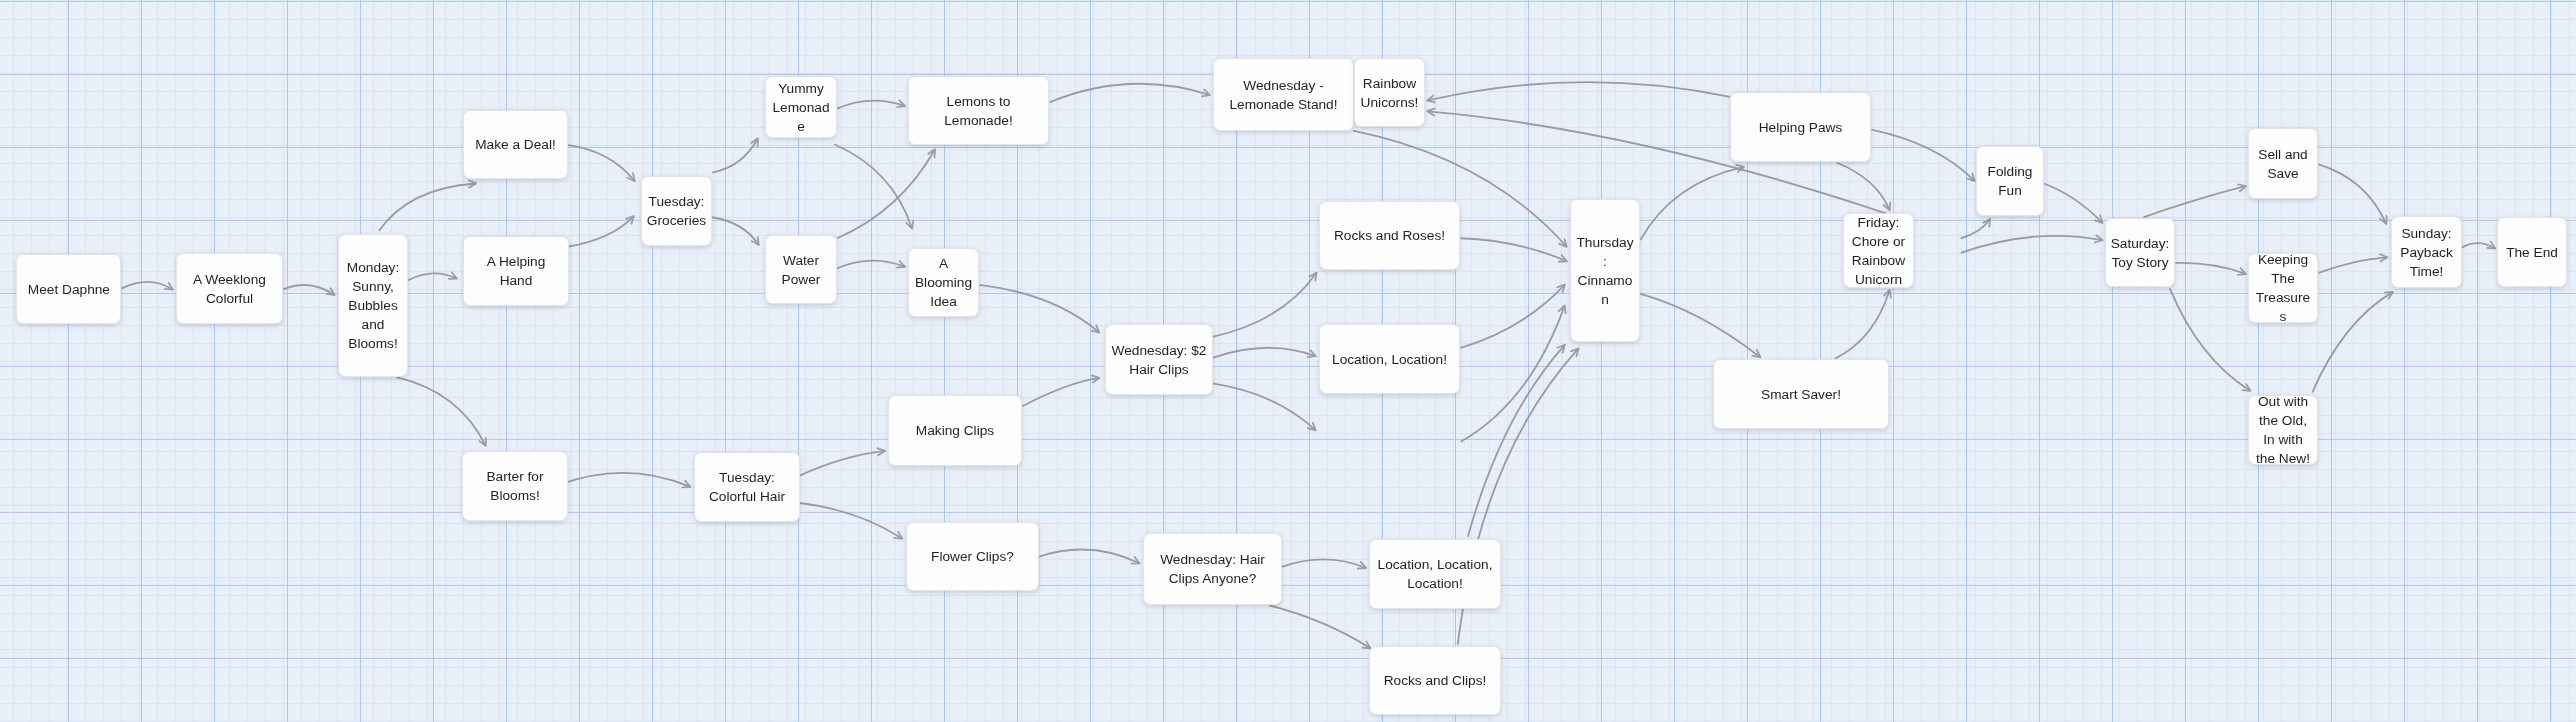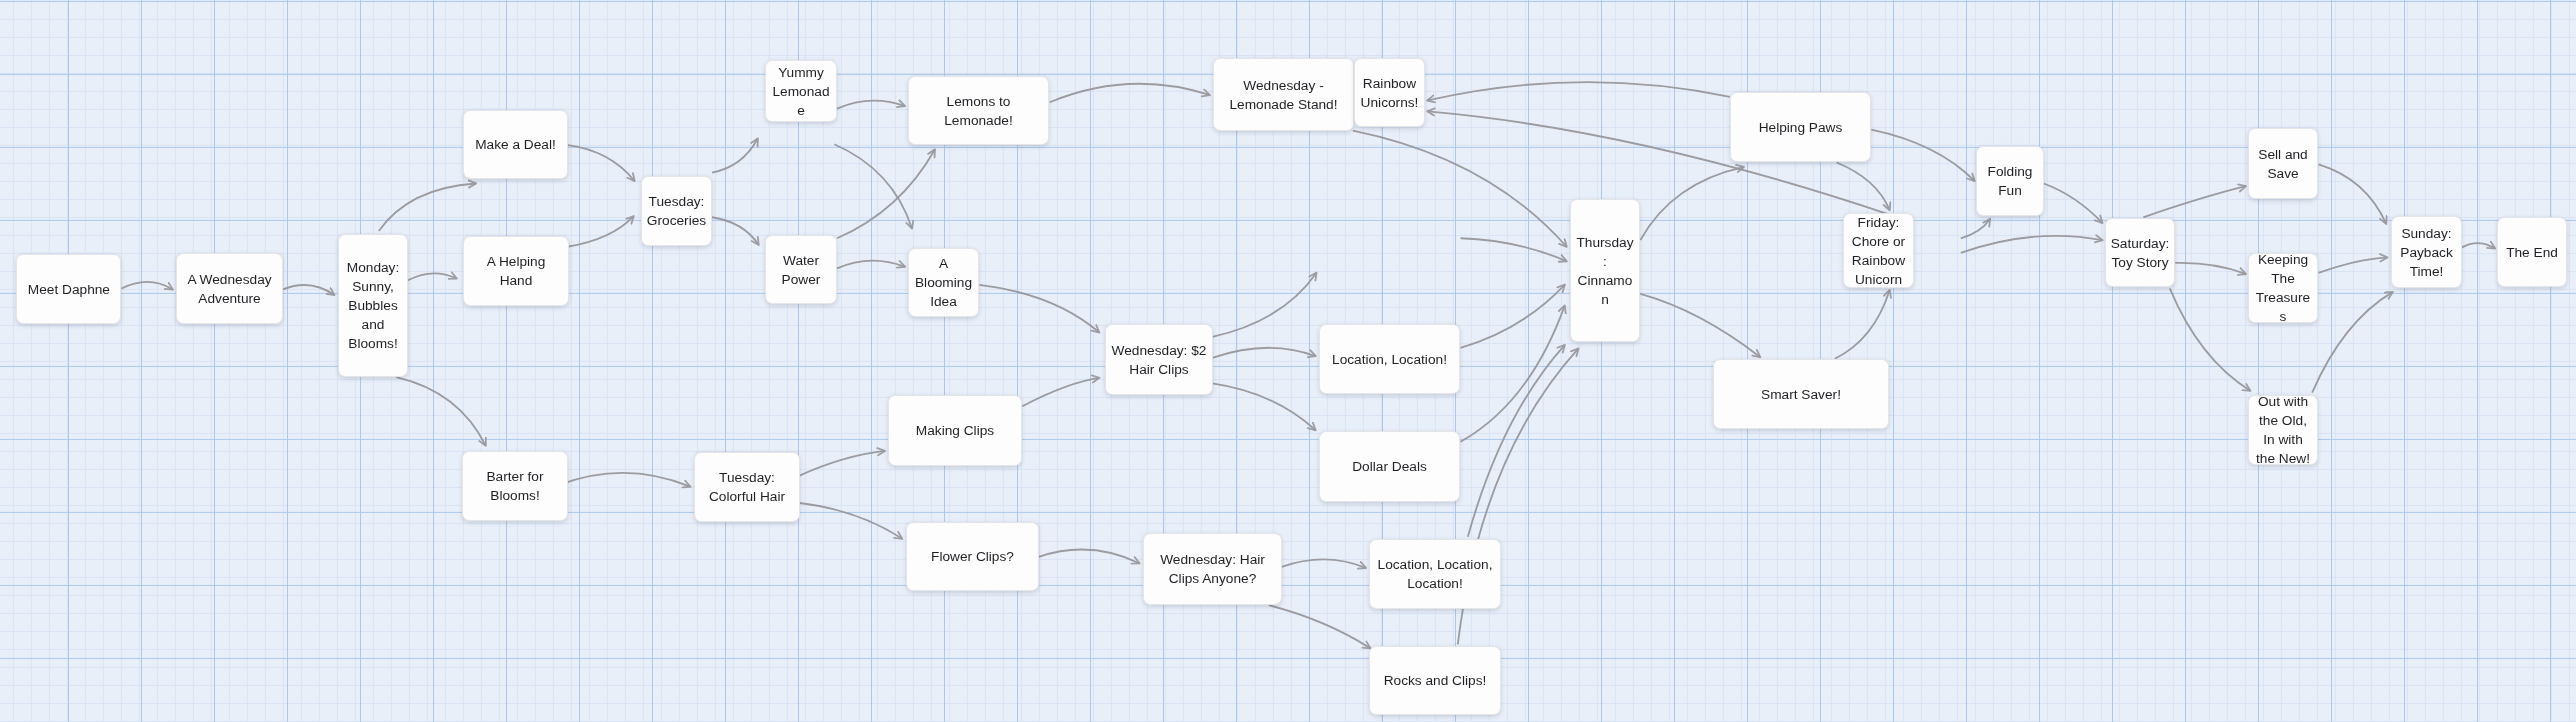--- a/index.html
+++ b/index.html
@@ -100,41 +100,41 @@
       <path d="M 2540 180 Q 2592 196 2614 245" marker-end="url(#arrow)"></path>
       <path d="M 2540 299 Q 2582 284 2615 282" marker-end="url(#arrow)"></path>
       <path d="M 2533 430 Q 2567 352 2621 320" marker-end="url(#arrow)"></path>
       <path d="M 2697 271 Q 2715 261 2733 272" marker-end="url(#arrow)"></path>
     </svg>
 
 <div class="node" style="left: 16.4px; top: 254px; width: 105px; height: 70px;">
       <span>Meet Daphne</span>
     </div>
     <div class="node" style="left: 176px; top: 253px; width: 107px; height: 71px;">
-      <span>A Wednesday Adventure</span>
+      <span>A Weeklong Colorful</span>
     </div>
     <div class="node" style="left: 338px; top: 234px; width: 70px; height: 143px;">
       <span>Monday: Sunny, Bubbles and Blooms!</span>
     </div>
     <div class="node" style="left: 463px; top: 110px; width: 105px; height: 69px;">
       <span>Make a Deal!</span>
     </div>
     <div class="node" style="left: 463px; top: 236px; width: 106px; height: 70px;">
       <span>A Helping Hand</span>
     </div>
     <div class="node" style="left: 462px; top: 451px; width: 106px; height: 70px;">
       <span>Barter for Blooms!</span>
     </div>
     <div class="node" style="left: 641px; top: 176px; width: 71px; height: 70px;">
       <span>Tuesday: Groceries</span>
     </div>
     <div class="node" style="left: 694px; top: 452px; width: 106px; height: 70px;">
       <span>Tuesday: Colorful Hair</span>
     </div>
-    <div class="node" style="left: 765px; top: 60px; width: 72px; height: 62px;">
+    <div class="node" style="left: 765px; top: 76px; width: 72px; height: 62px;">
       <span>Yummy Lemonade</span>
     </div>
     <div class="node" style="left: 765px; top: 235px; width: 72px; height: 69px;">
       <span>Water Power</span>
     </div>
     <div class="node" style="left: 908px; top: 76px; width: 141px; height: 69px;">
       <span>Lemons to Lemonade!</span>
     </div>
     <div class="node" style="left: 908px; top: 235px; width: 71px; height: 69px; margin-top: 13px;">
       <span>A Blooming Idea</span>
@@ -150,26 +150,26 @@
     </div>
     <div class="node" style="left: 1354px; top: 58px; width: 71px; height: 69px;">
       <span>Rainbow Unicorns!</span>
     </div>
     <div class="node" style="left: 1105px; top: 324px; width: 108px; height: 71px;">
       <span>Wednesday: $2 Hair Clips</span>
     </div>
     <div class="node" style="left: 1143px; top: 533px; width: 139px; height: 72px;">
       <span>Wednesday: Hair Clips Anyone?</span>
     </div>
+    <div class="node" style="left: 1319px; top: 201px; width: 141px; height: 69px;">
+      <span>Rocks and Roses!</span>
+    </div>
     <div class="node" style="left: 1319px; top: 324px; width: 141px; height: 70px;">
       <span>Location, Location!</span>
     </div>
-    <div class="node" style="left: 1319px; top: 431px; width: 141px; height: 71px;">
-      <span>Dollar Deals</span>
-    </div>
     <div class="node" style="left: 1369px; top: 539px; width: 132px; height: 70px;">
       <span>Location, Location, Location!</span>
     </div>
     <div class="node" style="left: 1369px; top: 646px; width: 132px; height: 69px; justify-content: center;">
       <span>Rocks and Clips!</span>
     </div>
     <div class="node" style="left: 1570px; top: 199px; width: 70px; height: 143px;">
       <span>Thursday: Cinnamon</span>
     </div>
     <div class="node" style="left: 1730px; top: 92px; width: 141px; height: 70px;">

